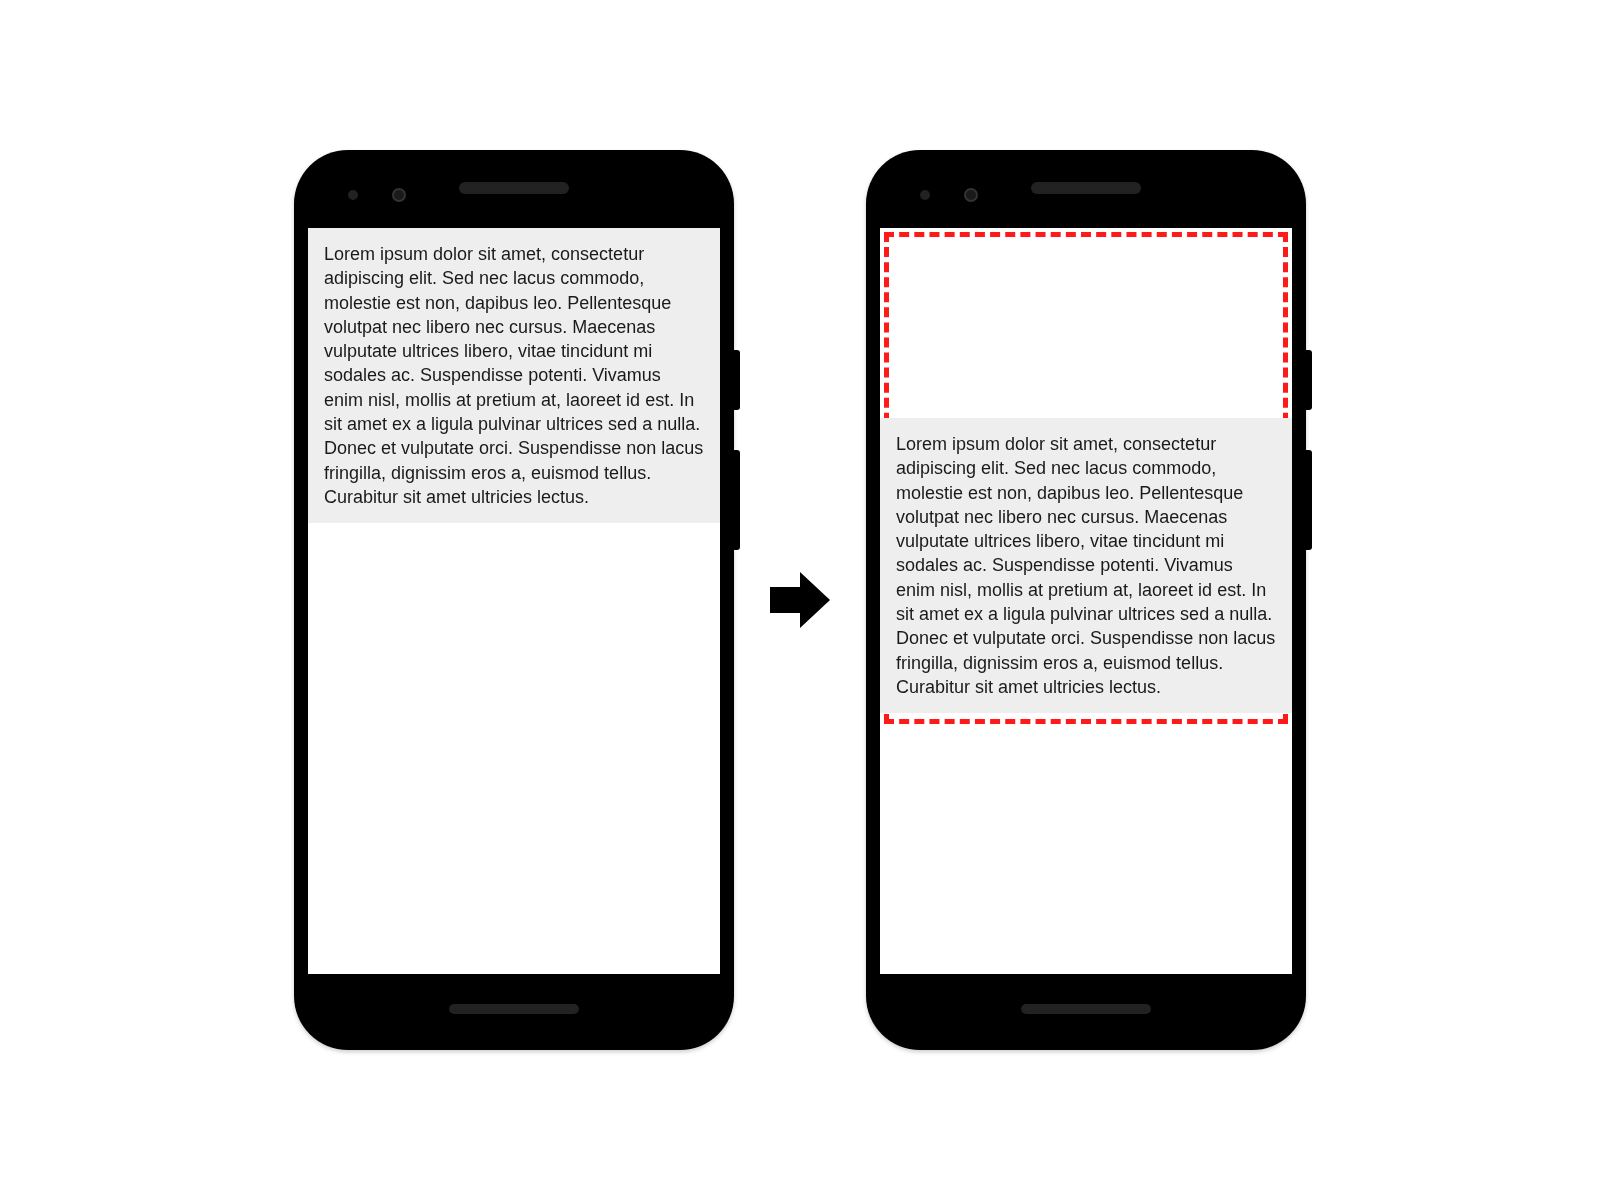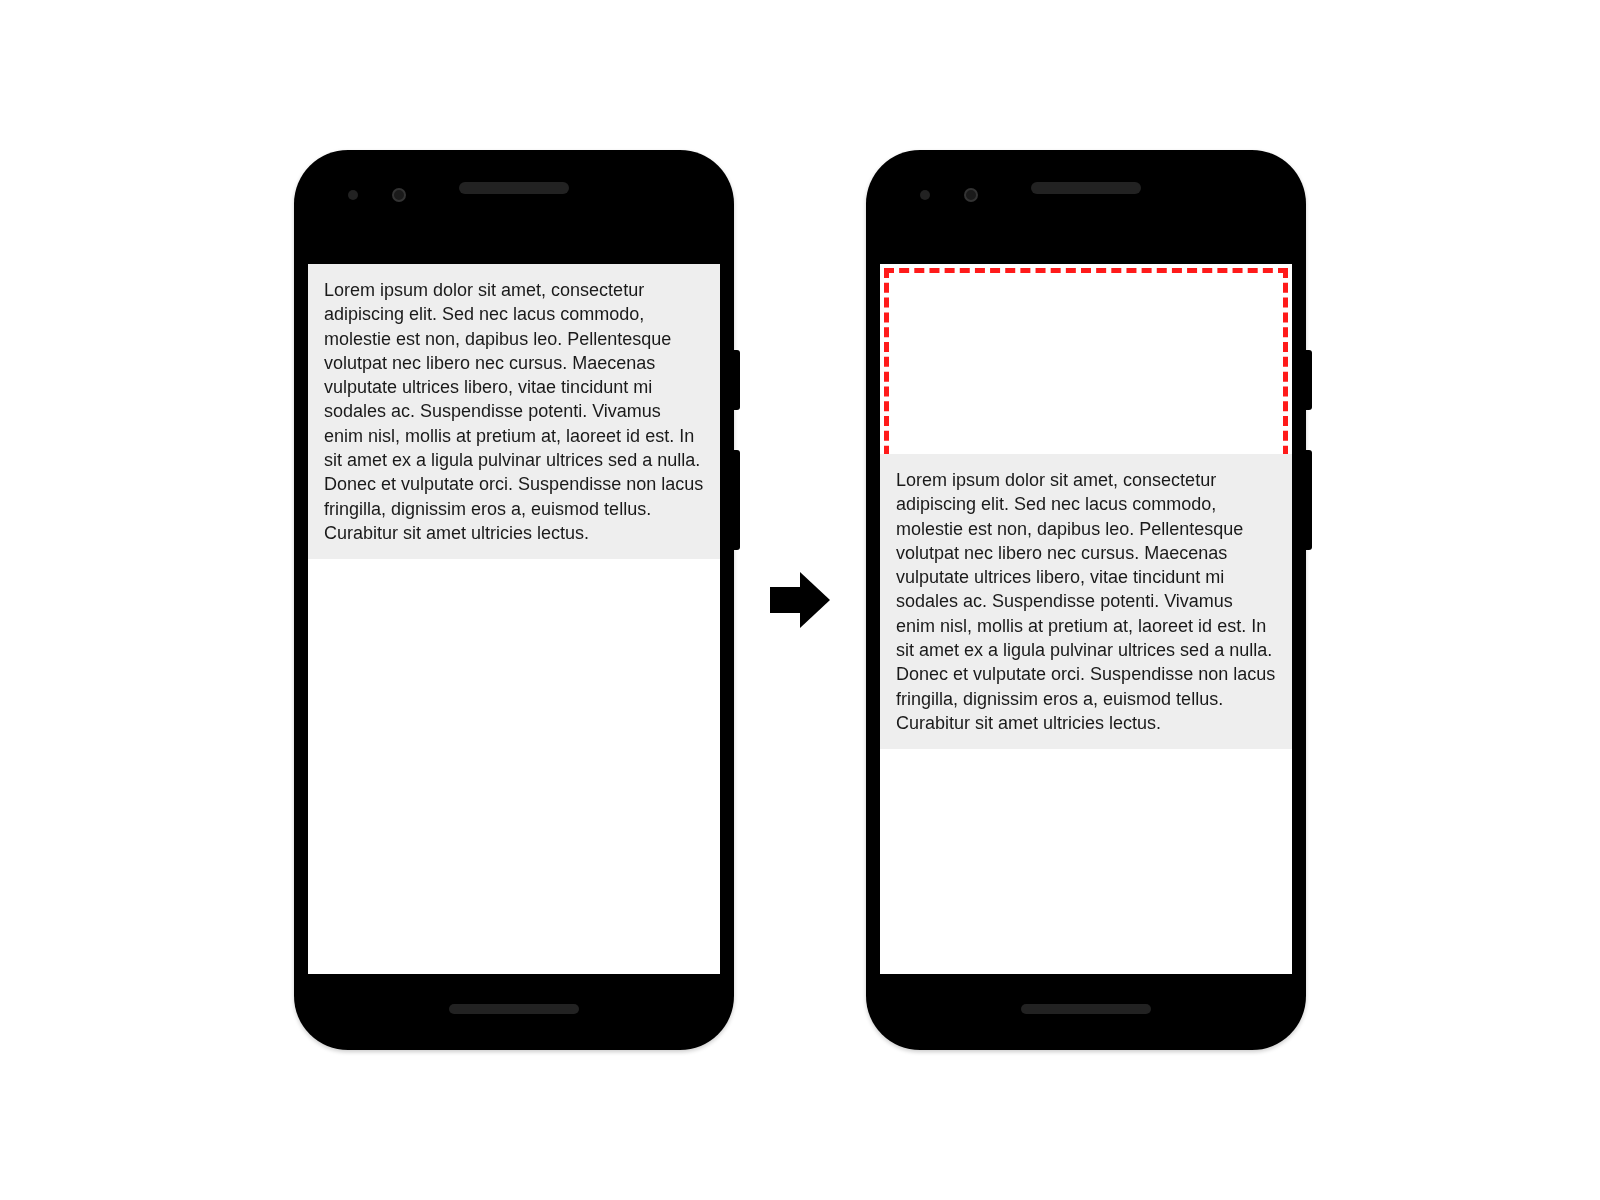--- a/index.html
+++ b/index.html
@@ -89,21 +89,20 @@
     width: 130px;
     height: 10px;
     background: #222;
     border-radius: 8px;
   }
   .screen {
     flex: 1;
     background: #ffffff;
     position: relative;
     overflow: hidden;
-    margin-top: 36px;
   }
   .text-block {
     background: #eeeeee;
     padding: 14px 16px;
     font-size: 18px;
     line-height: 1.35;
     color: #1a1a1a;
   }
   
   .screen.left .text-block {

